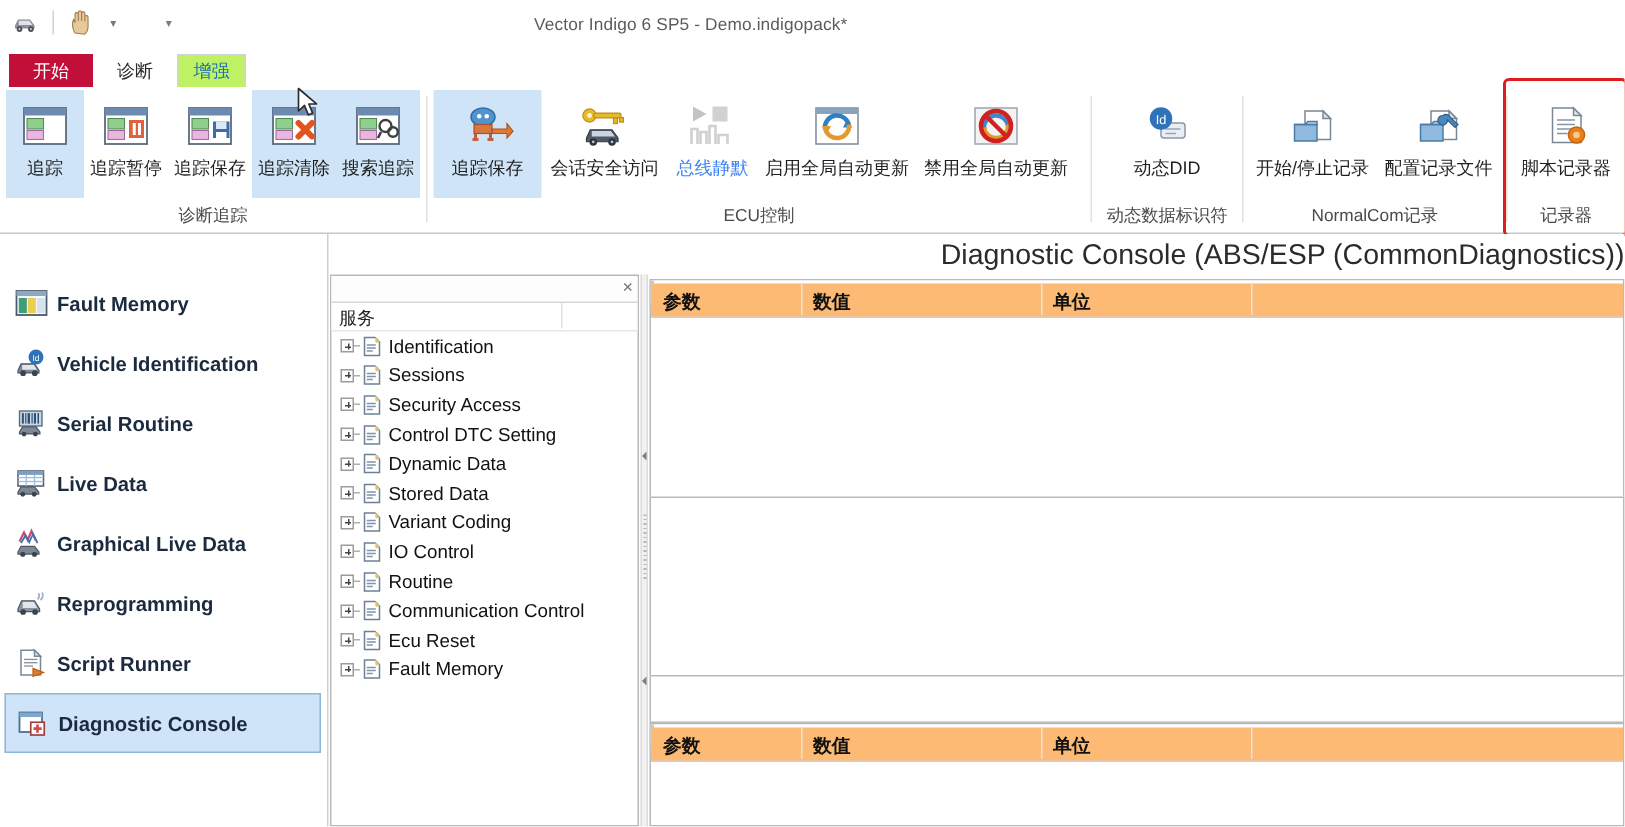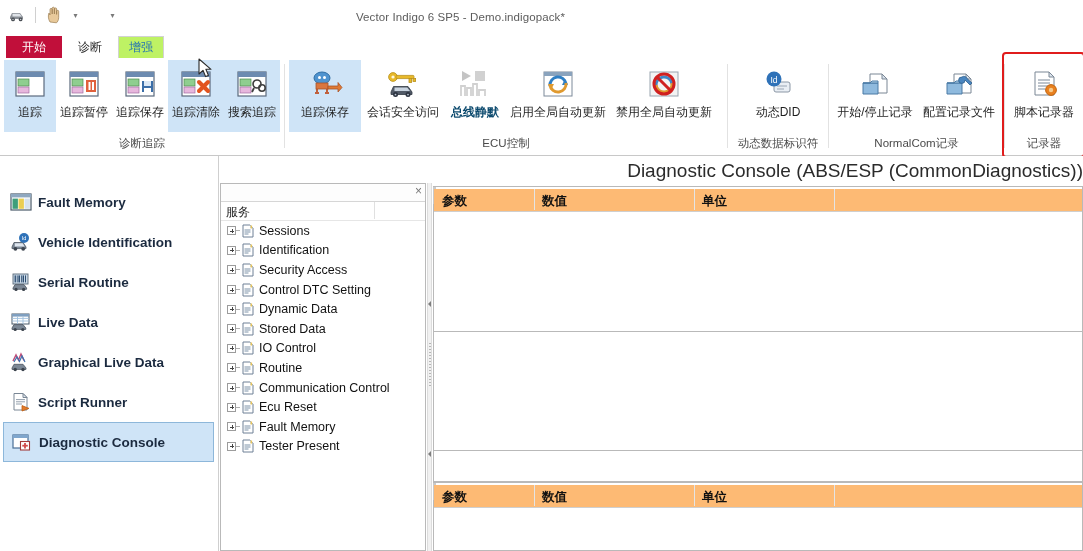--- a/index.html
+++ b/index.html
@@ -103,21 +103,21 @@
   .rbtn.sel { background: #cfe4f7; }
   .rbtn-ico {
     height: 40px; width: 40px;
     display: flex; align-items: center; justify-content: center;
   }
   .rbtn-lbl {
     font-size: 12px; color: #1f1f1f; margin-top: 2px;
     text-align: center; line-height: 1.15;
     white-space: nowrap;
   }
-  .rbtn.dis .rbtn-lbl { color: #0c4a6e; font-weight: bold; }
+  .rbtn.dis .rbtn-lbl { color: #3b82f6; }
   .rbtn.dis .rbtn-ico { opacity: .45; filter: grayscale(1); }
 
   .redbox {
     position: absolute;
     border: 2px solid #e01c1c;
     border-radius: 4px;
     pointer-events: none;
   }
 
   
@@ -623,20 +623,32 @@
           <polyline points="3,9 6,3 8.5,8 11,2 14,8.5" fill="none" stroke="#c04f7a" stroke-width="1.5"></polyline>
           <polyline points="4,10 7,5 9.5,9.5 12,4 15,10" fill="none" stroke="#3d72ae" stroke-width="1.2"></polyline>
           <path d="M2 16 L4 12.3 L13 12.3 L16 16 L16 17.4 L2 17.4 Z" fill="#7c8896" stroke="#4d5661" stroke-width=".8"></path>
           <circle cx="5.2" cy="17.5" r="1.7" fill="#3b434d"></circle>
           <circle cx="13" cy="17.5" r="1.7" fill="#3b434d"></circle>
         </svg>
       </div>
       <div class="nav-lbl">Graphical Live Data</div>
     </div>
 
+    <div class="nav-item">
+      <div class="nav-ico">
+        <svg width="22" height="20" viewBox="0 0 22 20">
+          <path d="M2 14 L4.4 8.5 L13 8.5 L16.4 14 L16.4 15.8 L2 15.8 Z" fill="#8b95a1" stroke="#4d5661" stroke-width=".8"></path>
+          <path d="M5.2 9.4 L12.6 9.4 L14.8 13.3 L5.2 13.3 Z" fill="#dfe6ee"></path>
+          <circle cx="5.4" cy="16" r="1.9" fill="#3b434d"></circle>
+          <circle cx="13.4" cy="16" r="1.9" fill="#3b434d"></circle>
+          <path d="M15 7.5 q2-2 0.6-4 M17 8 q2.6-2.4 1-5" fill="none" stroke="#9fb3c5" stroke-width="1.2"></path>
+        </svg>
+      </div>
+      <div class="nav-lbl">Reprogramming</div>
+    </div>
 
     <div class="nav-item">
       <div class="nav-ico">
         <svg width="22" height="20" viewBox="0 0 22 20">
           <path d="M4 1.5 L13 1.5 L17 5.5 L17 18 L4 18 Z" fill="#ffffff" stroke="#7a8795" stroke-width="1"></path>
           <path d="M13 1.5 L13 5.5 L17 5.5 Z" fill="#dde5ee" stroke="#7a8795" stroke-width="1"></path>
           <g stroke="#8794a3" stroke-width=".9">
             <line x1="6" y1="7.6" x2="15" y2="7.6"></line>
             <line x1="6" y1="9.8" x2="15" y2="9.8"></line>
             <line x1="6" y1="12" x2="12" y2="12"></line>
@@ -681,52 +693,52 @@
       <div class="tico">
         <svg width="14" height="14" viewBox="0 0 14 14">
             <path d="M2 1 L9 1 L12 4 L12 13 L2 13 Z" fill="#ffffff" stroke="#6f8096" stroke-width="1"></path>
             <path d="M9 1 L9 4 L12 4 Z" fill="#cfe0f0"></path>
             <rect x="3.5" y="5.5" width="6" height="1" fill="#7e94aa"></rect>
             <rect x="3.5" y="7.5" width="6" height="1" fill="#7e94aa"></rect>
             <rect x="3.5" y="9.5" width="4" height="1" fill="#7e94aa"></rect>
             <rect x="9.5" y="1.5" width="1.6" height="3" fill="#e6c25a"></rect>
           </svg>
       </div>
+      <div class="tlbl">Identification</div>
+    </div>
+
+    <div class="tnode">
+      <div class="texp"></div>
+        <div class="tdash"></div>
+      <div class="tico">
+        <svg width="14" height="14" viewBox="0 0 14 14">
+            <path d="M2 1 L9 1 L12 4 L12 13 L2 13 Z" fill="#ffffff" stroke="#6f8096" stroke-width="1"></path>
+            <path d="M9 1 L9 4 L12 4 Z" fill="#cfe0f0"></path>
+            <rect x="3.5" y="5.5" width="6" height="1" fill="#7e94aa"></rect>
+            <rect x="3.5" y="7.5" width="6" height="1" fill="#7e94aa"></rect>
+            <rect x="3.5" y="9.5" width="4" height="1" fill="#7e94aa"></rect>
+            <rect x="9.5" y="1.5" width="1.6" height="3" fill="#e6c25a"></rect>
+          </svg>
+      </div>
       <div class="tlbl">Sessions</div>
     </div>
 
     <div class="tnode">
       <div class="texp"></div>
         <div class="tdash"></div>
       <div class="tico">
         <svg width="14" height="14" viewBox="0 0 14 14">
             <path d="M2 1 L9 1 L12 4 L12 13 L2 13 Z" fill="#ffffff" stroke="#6f8096" stroke-width="1"></path>
             <path d="M9 1 L9 4 L12 4 Z" fill="#cfe0f0"></path>
             <rect x="3.5" y="5.5" width="6" height="1" fill="#7e94aa"></rect>
             <rect x="3.5" y="7.5" width="6" height="1" fill="#7e94aa"></rect>
             <rect x="3.5" y="9.5" width="4" height="1" fill="#7e94aa"></rect>
             <rect x="9.5" y="1.5" width="1.6" height="3" fill="#e6c25a"></rect>
           </svg>
       </div>
-      <div class="tlbl">Identification</div>
-    </div>
-
-    <div class="tnode">
-      <div class="texp"></div>
-        <div class="tdash"></div>
-      <div class="tico">
-        <svg width="14" height="14" viewBox="0 0 14 14">
-            <path d="M2 1 L9 1 L12 4 L12 13 L2 13 Z" fill="#ffffff" stroke="#6f8096" stroke-width="1"></path>
-            <path d="M9 1 L9 4 L12 4 Z" fill="#cfe0f0"></path>
-            <rect x="3.5" y="5.5" width="6" height="1" fill="#7e94aa"></rect>
-            <rect x="3.5" y="7.5" width="6" height="1" fill="#7e94aa"></rect>
-            <rect x="3.5" y="9.5" width="4" height="1" fill="#7e94aa"></rect>
-            <rect x="9.5" y="1.5" width="1.6" height="3" fill="#e6c25a"></rect>
-          </svg>
-      </div>
       <div class="tlbl">Security Access</div>
     </div>
 
     <div class="tnode">
       <div class="texp"></div>
         <div class="tdash"></div>
       <div class="tico">
         <svg width="14" height="14" viewBox="0 0 14 14">
             <path d="M2 1 L9 1 L12 4 L12 13 L2 13 Z" fill="#ffffff" stroke="#6f8096" stroke-width="1"></path>
             <path d="M9 1 L9 4 L12 4 Z" fill="#cfe0f0"></path>
@@ -764,20 +776,35 @@
             <path d="M9 1 L9 4 L12 4 Z" fill="#cfe0f0"></path>
             <rect x="3.5" y="5.5" width="6" height="1" fill="#7e94aa"></rect>
             <rect x="3.5" y="7.5" width="6" height="1" fill="#7e94aa"></rect>
             <rect x="3.5" y="9.5" width="4" height="1" fill="#7e94aa"></rect>
             <rect x="9.5" y="1.5" width="1.6" height="3" fill="#e6c25a"></rect>
           </svg>
       </div>
       <div class="tlbl">Stored Data</div>
     </div>
 
+    <div class="tnode">
+      <div class="texp"></div>
+        <div class="tdash"></div>
+      <div class="tico">
+        <svg width="14" height="14" viewBox="0 0 14 14">
+            <path d="M2 1 L9 1 L12 4 L12 13 L2 13 Z" fill="#ffffff" stroke="#6f8096" stroke-width="1"></path>
+            <path d="M9 1 L9 4 L12 4 Z" fill="#cfe0f0"></path>
+            <rect x="3.5" y="5.5" width="6" height="1" fill="#7e94aa"></rect>
+            <rect x="3.5" y="7.5" width="6" height="1" fill="#7e94aa"></rect>
+            <rect x="3.5" y="9.5" width="4" height="1" fill="#7e94aa"></rect>
+            <rect x="9.5" y="1.5" width="1.6" height="3" fill="#e6c25a"></rect>
+          </svg>
+      </div>
+      <div class="tlbl">Variant Coding</div>
+    </div>
 
     <div class="tnode">
       <div class="texp"></div>
         <div class="tdash"></div>
       <div class="tico">
         <svg width="14" height="14" viewBox="0 0 14 14">
             <path d="M2 1 L9 1 L12 4 L12 13 L2 13 Z" fill="#ffffff" stroke="#6f8096" stroke-width="1"></path>
             <path d="M9 1 L9 4 L12 4 Z" fill="#cfe0f0"></path>
             <rect x="3.5" y="5.5" width="6" height="1" fill="#7e94aa"></rect>
             <rect x="3.5" y="7.5" width="6" height="1" fill="#7e94aa"></rect>
@@ -845,35 +872,20 @@
             <path d="M9 1 L9 4 L12 4 Z" fill="#cfe0f0"></path>
             <rect x="3.5" y="5.5" width="6" height="1" fill="#7e94aa"></rect>
             <rect x="3.5" y="7.5" width="6" height="1" fill="#7e94aa"></rect>
             <rect x="3.5" y="9.5" width="4" height="1" fill="#7e94aa"></rect>
             <rect x="9.5" y="1.5" width="1.6" height="3" fill="#e6c25a"></rect>
           </svg>
       </div>
       <div class="tlbl">Fault Memory</div>
     </div>
 
-    <div class="tnode">
-      <div class="texp"></div>
-        <div class="tdash"></div>
-      <div class="tico">
-        <svg width="14" height="14" viewBox="0 0 14 14">
-            <path d="M2 1 L9 1 L12 4 L12 13 L2 13 Z" fill="#ffffff" stroke="#6f8096" stroke-width="1"></path>
-            <path d="M9 1 L9 4 L12 4 Z" fill="#cfe0f0"></path>
-            <rect x="3.5" y="5.5" width="6" height="1" fill="#7e94aa"></rect>
-            <rect x="3.5" y="7.5" width="6" height="1" fill="#7e94aa"></rect>
-            <rect x="3.5" y="9.5" width="4" height="1" fill="#7e94aa"></rect>
-            <rect x="9.5" y="1.5" width="1.6" height="3" fill="#e6c25a"></rect>
-          </svg>
-      </div>
-      <div class="tlbl">Tester Present</div>
-    </div>
 
   </div>
 </div>
 
 <div class="vsplit">
   <div class="grip"></div>
   <div class="ar" style="top:118px"></div>
   <div class="ar" style="top:268px"></div>
 </div>
 

